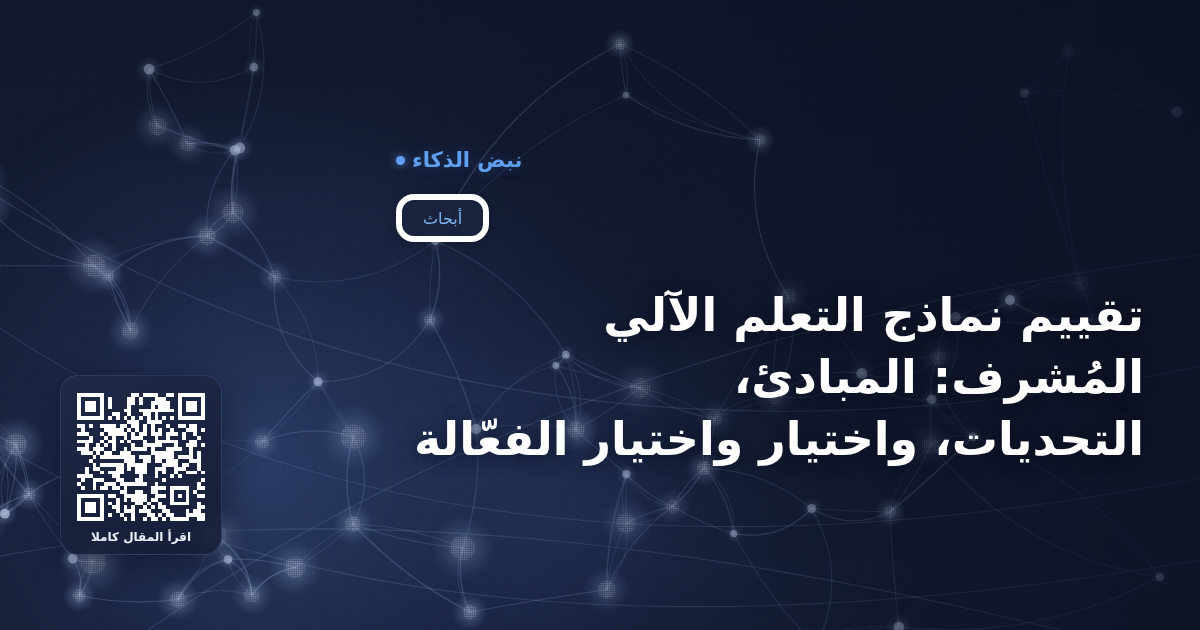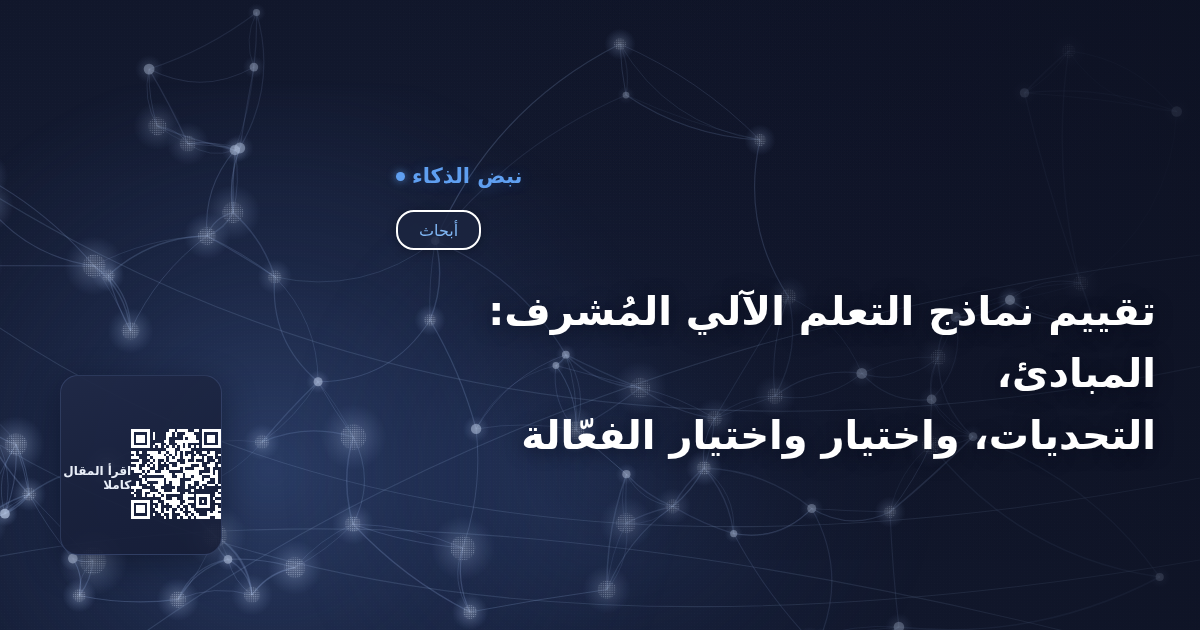--- a/index.html
+++ b/index.html
@@ -95,30 +95,30 @@
     flex: 0 0 auto;
   }
   .badge {
     display: inline-flex;
     align-items: center;
     justify-content: center;
     height: 36px;
     padding: 0 21px;
     border-radius: 18px;
     background: rgba(27,36,64,.85);
-    border: 2px solid #ffffff;
+    border: 6px solid #ffffff;
     color: #7fb5f2;
     font-size: 16px;
     font-weight: 400;
     margin-bottom: 30px;
     box-shadow: 0 2px 10px rgba(0,0,0,.25);
   }
   .headline {
-    margin: 0;
-    font-size: 40px;
+    margin: 12px;
+    font-size: 46px;
     line-height: 62px;
     font-weight: 700;
     color: #ffffff;
     letter-spacing: 0;
     max-width: 760px;
     text-shadow: 0 2px 18px rgba(8,12,26,.62);
   }
   .headline .ln { display: block; }
 
   
@@ -126,21 +126,21 @@
     position: absolute;
     left: 60px;
     top: 375px;
     width: 162px;
     height: 180px;
     border-radius: 18px;
     background: linear-gradient(160deg, rgba(32,41,71,.92) 0%, rgba(25,33,60,.92) 55%, rgba(22,29,54,.92) 100%);
     border: 1px solid rgba(92,116,170,.30);
     box-shadow: 0 10px 34px rgba(5,9,22,.45);
     display: flex;
-    flex-direction: row;
+    flex-direction: column;
     align-items: center;
     justify-content: flex-start;
     padding-top: 17px;
     box-sizing: border-box;
   }
   .qr-box {
     width: 128px;
     height: 128px;
     display: block;
   }

